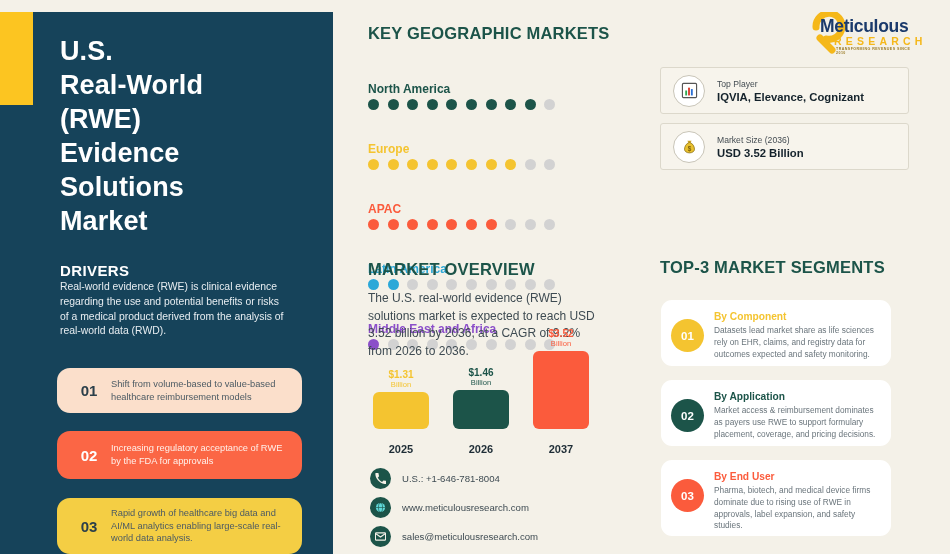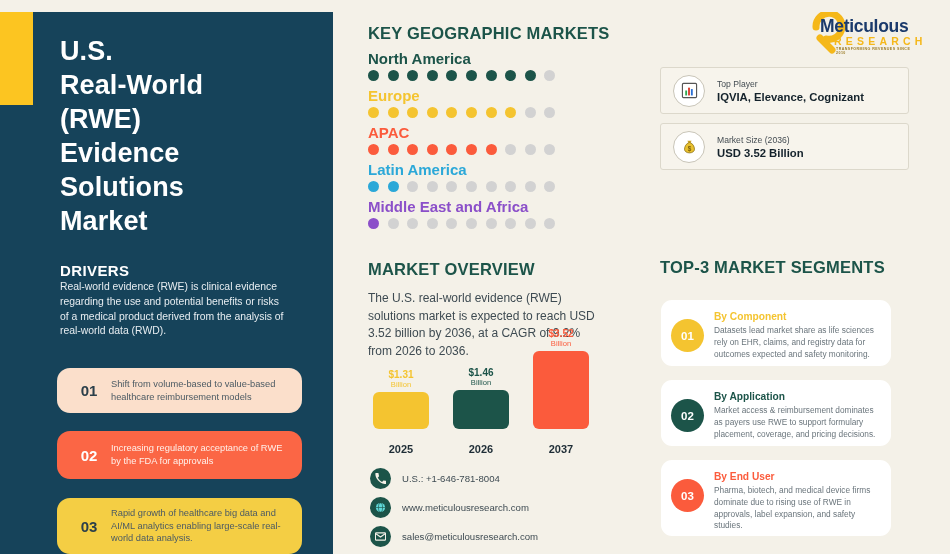--- a/index.html
+++ b/index.html
@@ -54,21 +54,21 @@
   .dc3 .driver-txt { color:#4B5A63; }
 
   
   .mid { position:absolute; left:368px; top:0; width:305px; height:554px; }
   .sec-title {
     color:#1C5449; font-size:16.5px; font-weight:bold; letter-spacing:.2px;
   }
   .geo-title { position:absolute; left:0; top:24px; }
   .geo-list { position:absolute; left:0; top:50px; width:200px; }
   .geo-row { margin-bottom:3px; }
-  .geo-label { font-size:15px; font-weight:bold; margin-bottom:3px; }
+  .geo-label { font-size:12px; font-weight:bold; margin-bottom:3px;margin-top:32px; }
   .dots { display:flex; gap:8.6px; margin-bottom:6px; }
   .dot { width:11px; height:11px; border-radius:50%; background:#D2D2D2; }
 
   .ov-title { position:absolute; left:0; top:260px; }
   .ov-desc {
     position:absolute; left:0; top:290px; width:235px;
     color:#3E4B52; font-size:12px; line-height:1.47;
   }
   .chart { position:absolute; left:5px; top:340px; width:230px; height:115px; }
   .bar-group { position:absolute; bottom:26px; width:56px; }

